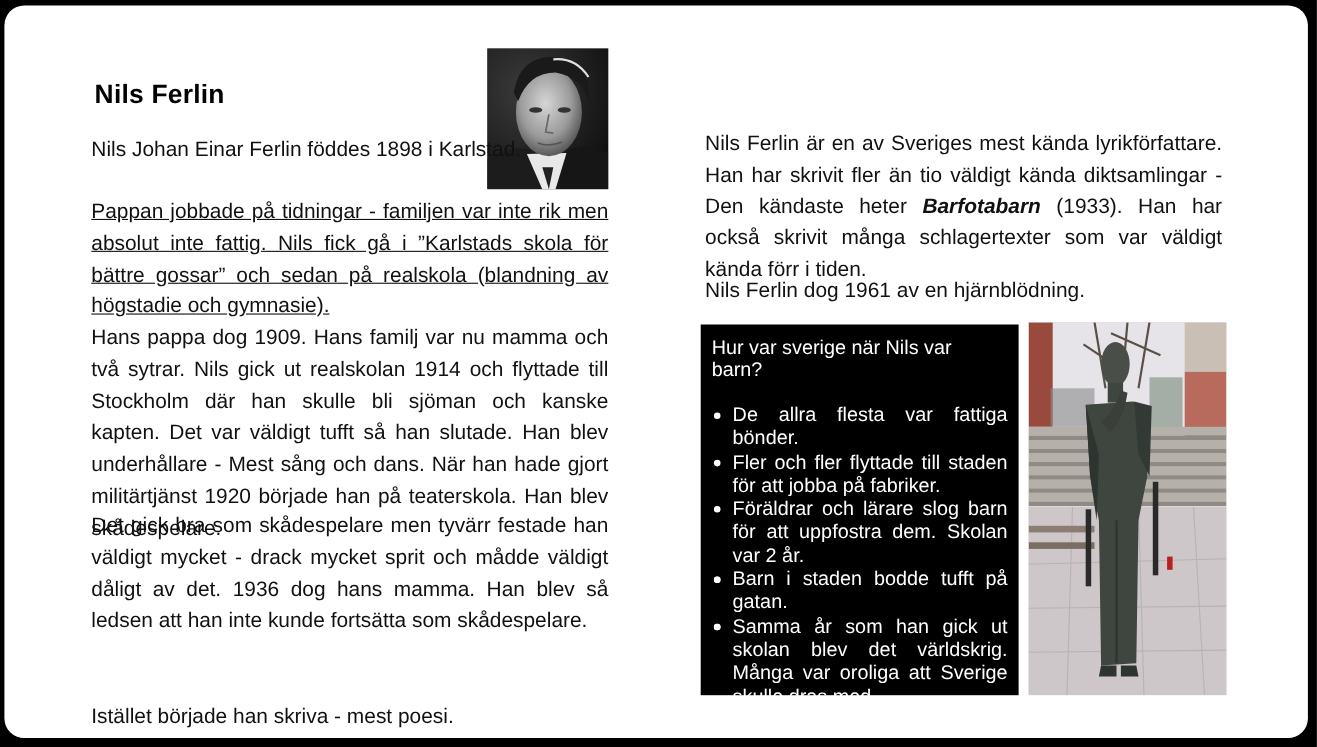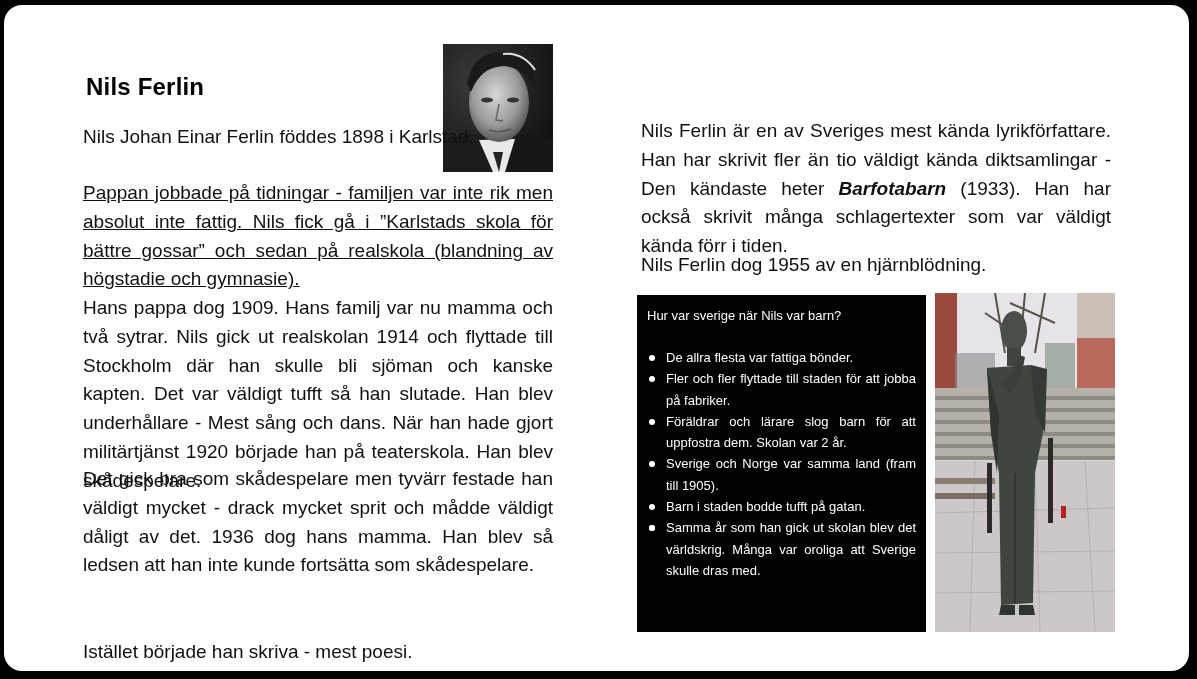--- a/index.html
+++ b/index.html
@@ -42,21 +42,21 @@
     overflow: hidden;
   }
 
   .infobox {
     position: absolute;
     left: 633px; top: 290px;
     width: 289px; height: 337px;
     background: #000;
     color: #fff;
     padding: 11px 10px 0 10px;
-    font-size: 13px;
+    font-size: 18px;
   }
   .infobox .heading { line-height: 20px; margin-bottom: 21px; }
   .infobox ul { list-style: none; }
   .infobox li {
     position: relative;
     padding-left: 19px;
     line-height: 21.3px;
     text-align: justify;
     text-align-last: left;
   }
@@ -111,29 +111,29 @@
     </svg>
   </div>
 
   <p class="para left" style="top:118px;">Nils Johan Einar Ferlin föddes 1898 i Karlstad.</p>
   <p class="para left" style="top:174px;text-decoration:underline;">Pappan jobbade på tidningar - familjen var inte rik men absolut inte fattig. Nils fick gå i ”Karlstads skola för bättre gossar” och sedan på realskola (blandning av högstadie och gymnasie).</p>
   <p class="para left" style="top:289px;">Hans pappa dog 1909. Hans familj var nu mamma och två sytrar. Nils gick ut realskolan 1914 och flyttade till Stockholm där han skulle bli sjöman och kanske kapten. Det var väldigt tufft så han slutade. Han blev underhållare - Mest sång och dans. När han hade gjort militärtjänst 1920 började han på teaterskola. Han blev skådespelare.</p>
   <p class="para left" style="top:460px;">Det gick bra som skådespelare men tyvärr festade han väldigt mycket - drack mycket sprit och mådde väldigt dåligt av det. 1936 dog hans mamma. Han blev så ledsen att han inte kunde fortsätta som skådespelare.</p>
   <p class="para left" style="top:633px;">Istället började han skriva - mest poesi.</p>
 
   <p class="para right" style="top:112px;"><span>Nils Ferlin är en av Sveriges mest kända lyrikförfattare. Han har skrivit fler än tio väldigt kända diktsamlingar - Den kändaste heter </span><i>Barfotabarn</i><span> (1933). Han har också skrivit många schlagertexter som var väldigt kända förr i tiden.</span></p>
-  <p class="para right" style="top:246px;">Nils Ferlin dog 1955 av en hjärnblödning.</p>
+  <p class="para right" style="top:246px;">Nils Ferlin dog 1961 av en hjärnblödning.</p>
 
   <div class="infobox">
     <div class="heading">Hur var sverige när Nils var barn?</div>
     <ul>
       <li><span class="dot"></span><span>De allra flesta var fattiga bönder.</span></li>
       <li><span class="dot"></span><span>Fler och fler flyttade till staden för att jobba på fabriker.</span></li>
       <li><span class="dot"></span><span>Föräldrar och lärare slog barn för att uppfostra dem. Skolan var 2 år.</span></li>
-      <li><span class="dot"></span><span>Sverige och Norge var samma land (fram till 1905).</span></li>
+      <li><span class="dot"></span></li>
       <li><span class="dot"></span><span>Barn i staden bodde tufft på gatan.</span></li>
       <li><span class="dot"></span></li>
       <li><span class="dot"></span><span>Samma år som han gick ut skolan blev det världskrig. Många var oroliga att Sverige skulle dras med.</span></li>
     </ul>
   </div>
 
   <div class="statue">
     <svg width="180" height="339" viewBox="0 0 180 339">
       <rect width="180" height="339" fill="#ddd8da"></rect>
 

